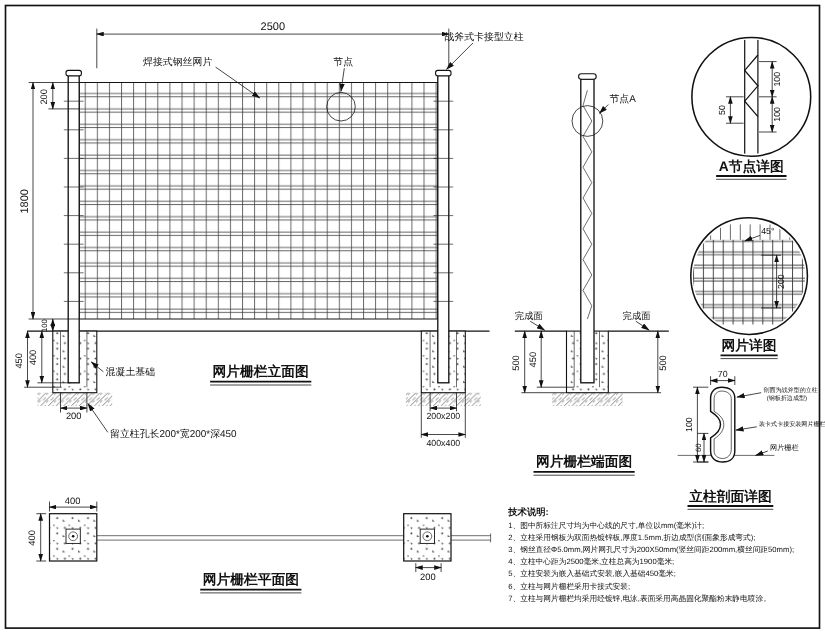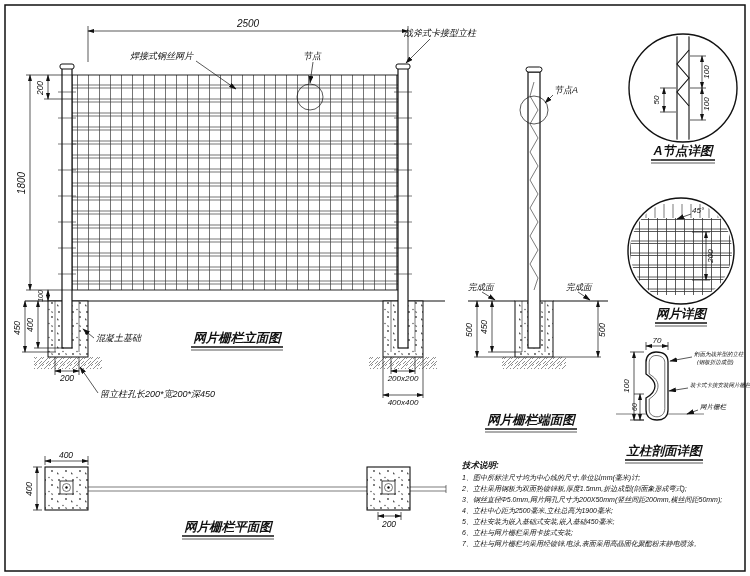--- a/index.html
+++ b/index.html
@@ -1,16 +1,16 @@
 <!DOCTYPE html>
 <html><head>
 <meta charset="utf-8">
 <style>
   html,body{margin:0;padding:0;background:#fff;}
-  .page{width:750px;height:576px;position:relative;background:#fff;overflow:hidden;font-style:italic;}
+  .page{width:750px;height:576px;position:relative;background:#fff;overflow:hidden;}
   svg{display:block;}
   text{font-family:"Liberation Sans","DejaVu Sans",sans-serif;fill:#111;}
   .t10{font-size:10px;}
   .t9{font-size:9px;}
   .t85{font-size:8.5px;}
   .t8{font-size:8px;}
   .t7{font-size:7px;}
   .t65{font-size:6.5px;}
   .t55{font-size:5.5px;}
   .title{font-size:12.5px;font-weight:bold;}

